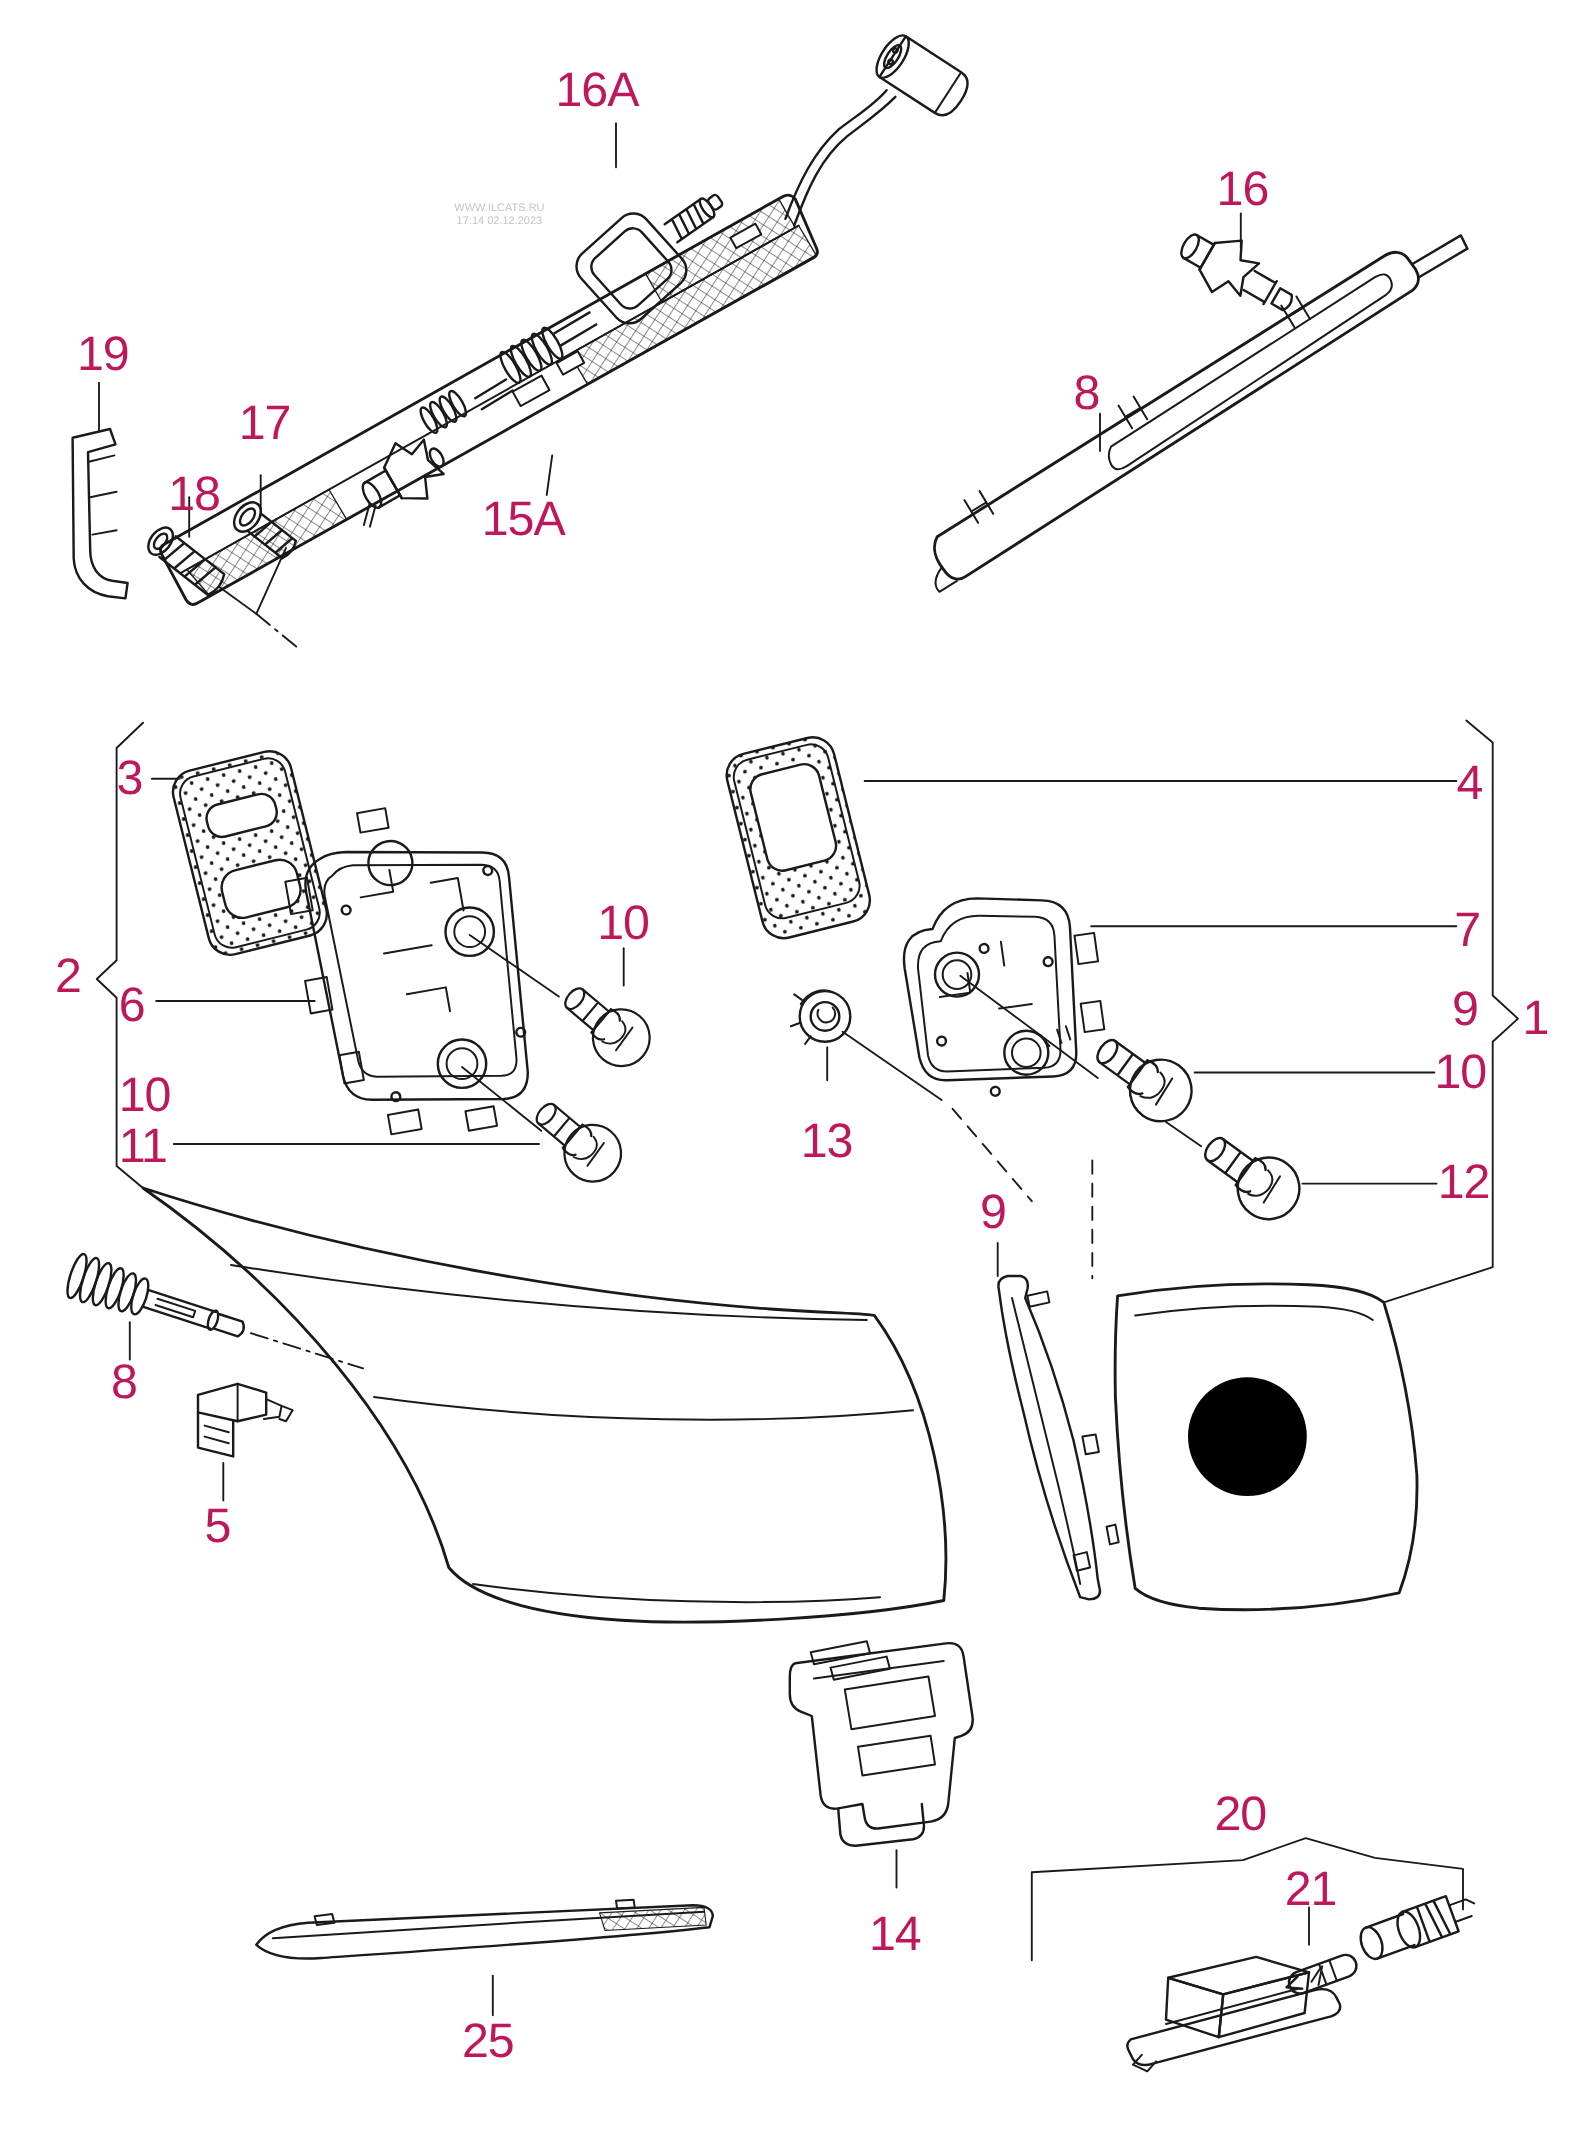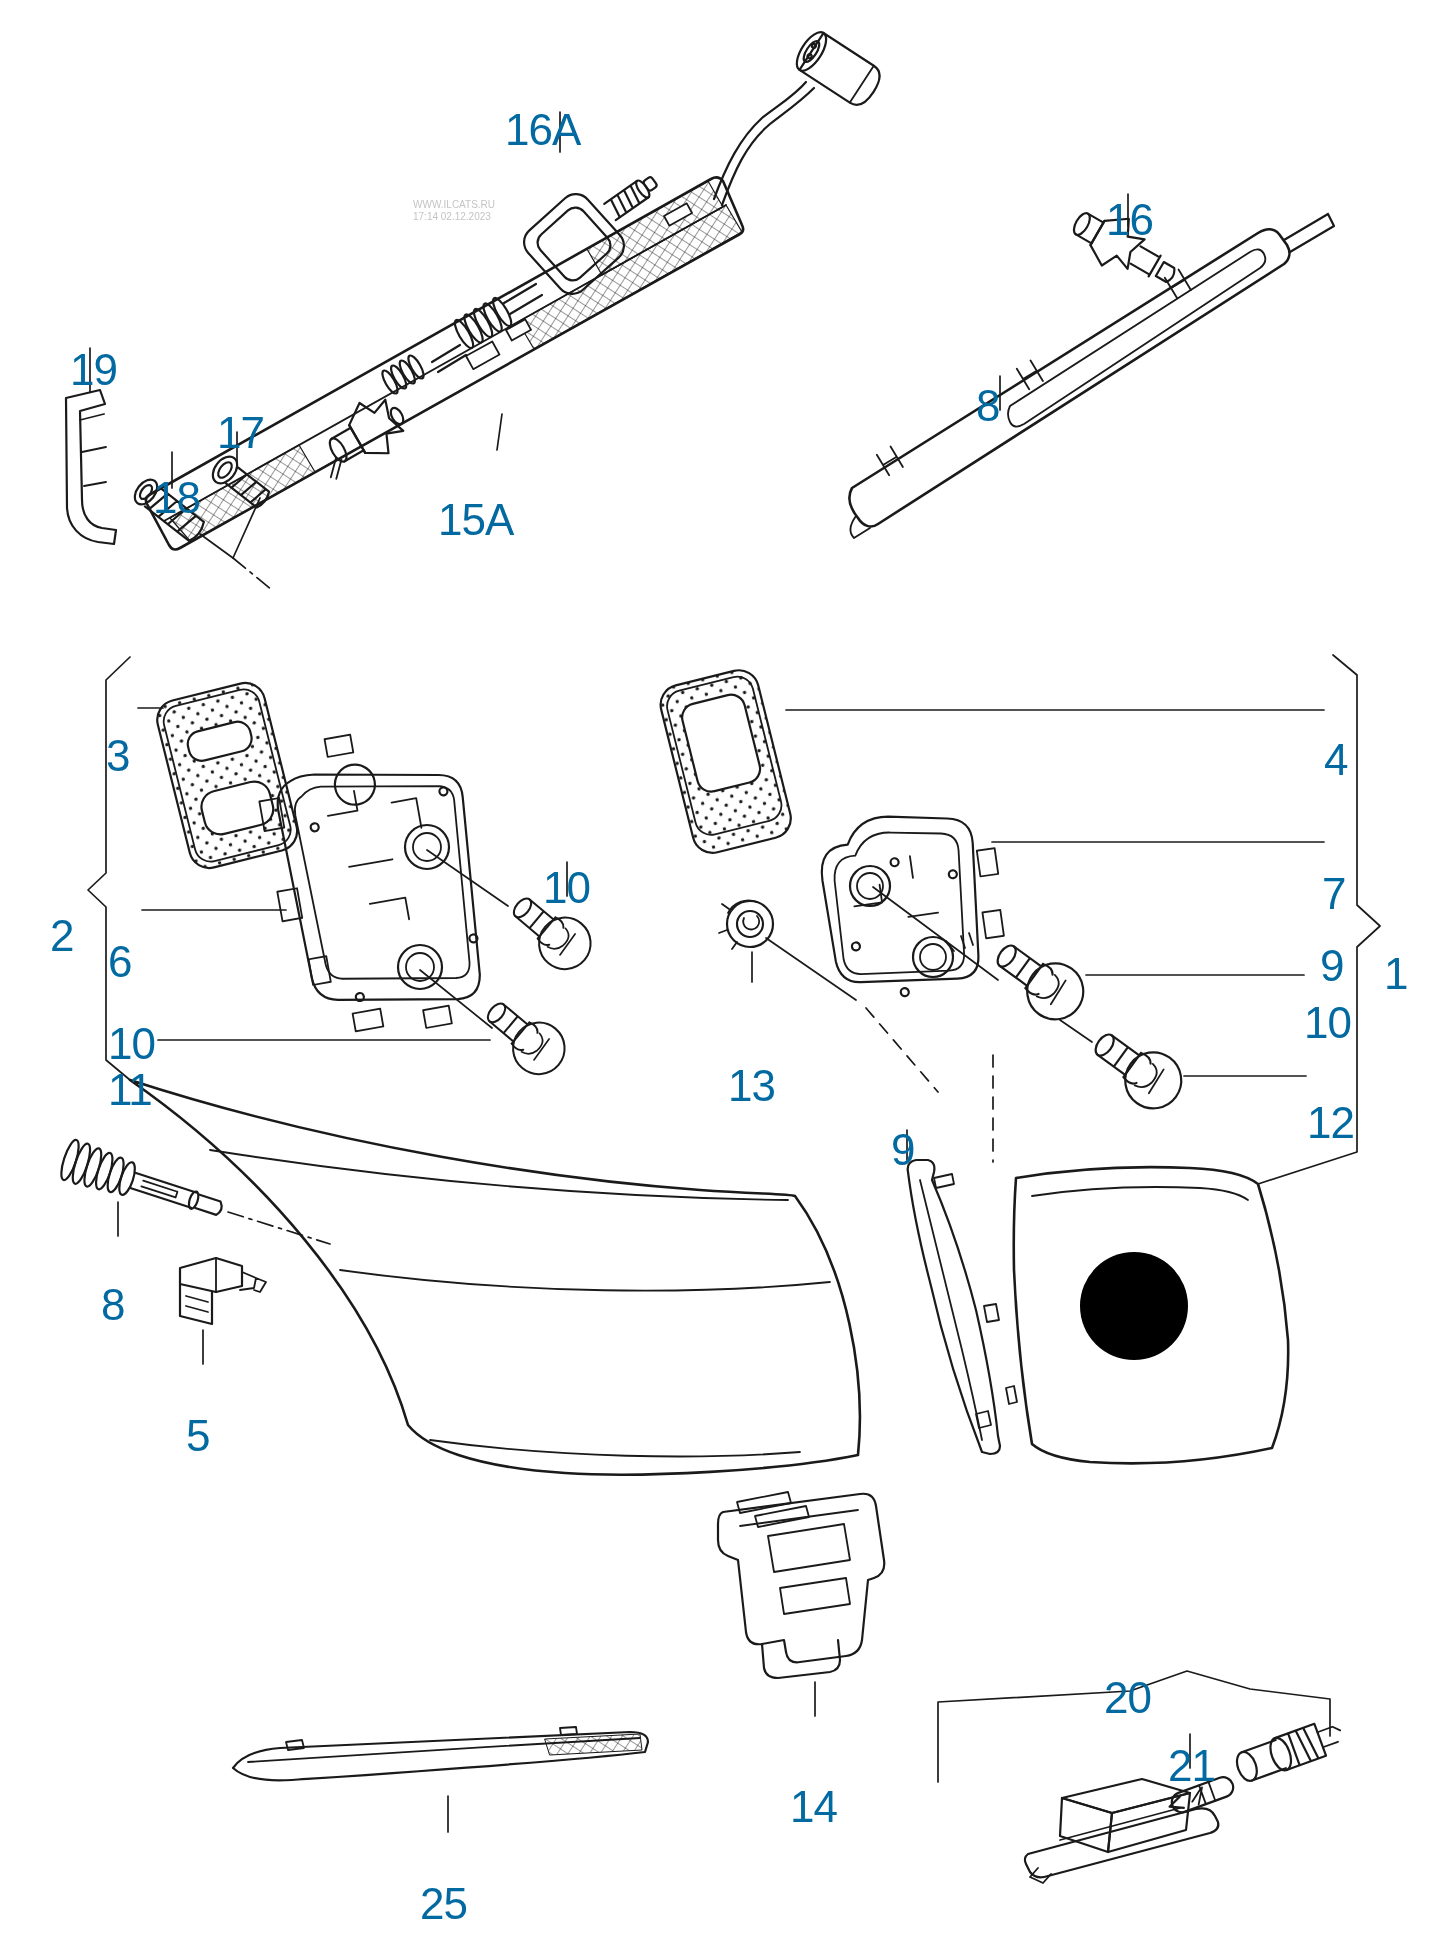--- a/index.html
+++ b/index.html
@@ -1,21 +1,21 @@
 <!DOCTYPE html>
 <html><head>
 <meta charset="utf-8">
 <style>
   html,body{margin:0;padding:0;background:#fff;}
   .page{position:relative;width:1445px;height:1957px;background:#fff;overflow:hidden;
         font-family:"Liberation Sans",sans-serif;}
   .art{position:absolute;left:0;top:0;width:1445px;height:1957px;}
   .art *{vector-effect:none;}
-  .lb{position:absolute;font:400 44px/1 "Liberation Sans",sans-serif;color:#0369a1;letter-spacing:-1px;white-space:nowrap;margin-top:48px;}
-  .wm{position:absolute;left:413px;top:199px;font:400 10px/12px "Liberation Sans",sans-serif;color:#c4c4c4;}
+  .lb{position:absolute;font:400 44px/1 "Liberation Sans",sans-serif;color:#be185d;letter-spacing:-1px;white-space:nowrap;}
+  .wm{position:absolute;left:413px;top:184px;font:400 10px/12px "Liberation Sans",sans-serif;color:#c4c4c4;text-align:center;}
   svg{stroke:#1a1a1a;fill:none;stroke-linecap:round;stroke-linejoin:round;}
   .w26{stroke-width:2.6}.w22{stroke-width:2.2}.w18{stroke-width:1.8}.w17{stroke-width:1.7}
   .dsh{stroke-dasharray:12 9}.ddt{stroke-dasharray:16 6 3 6}
 </style>
 </head>
 <body>
 
 <div class="page">
 
 <svg class="art" viewBox="0 0 1445 1957">

